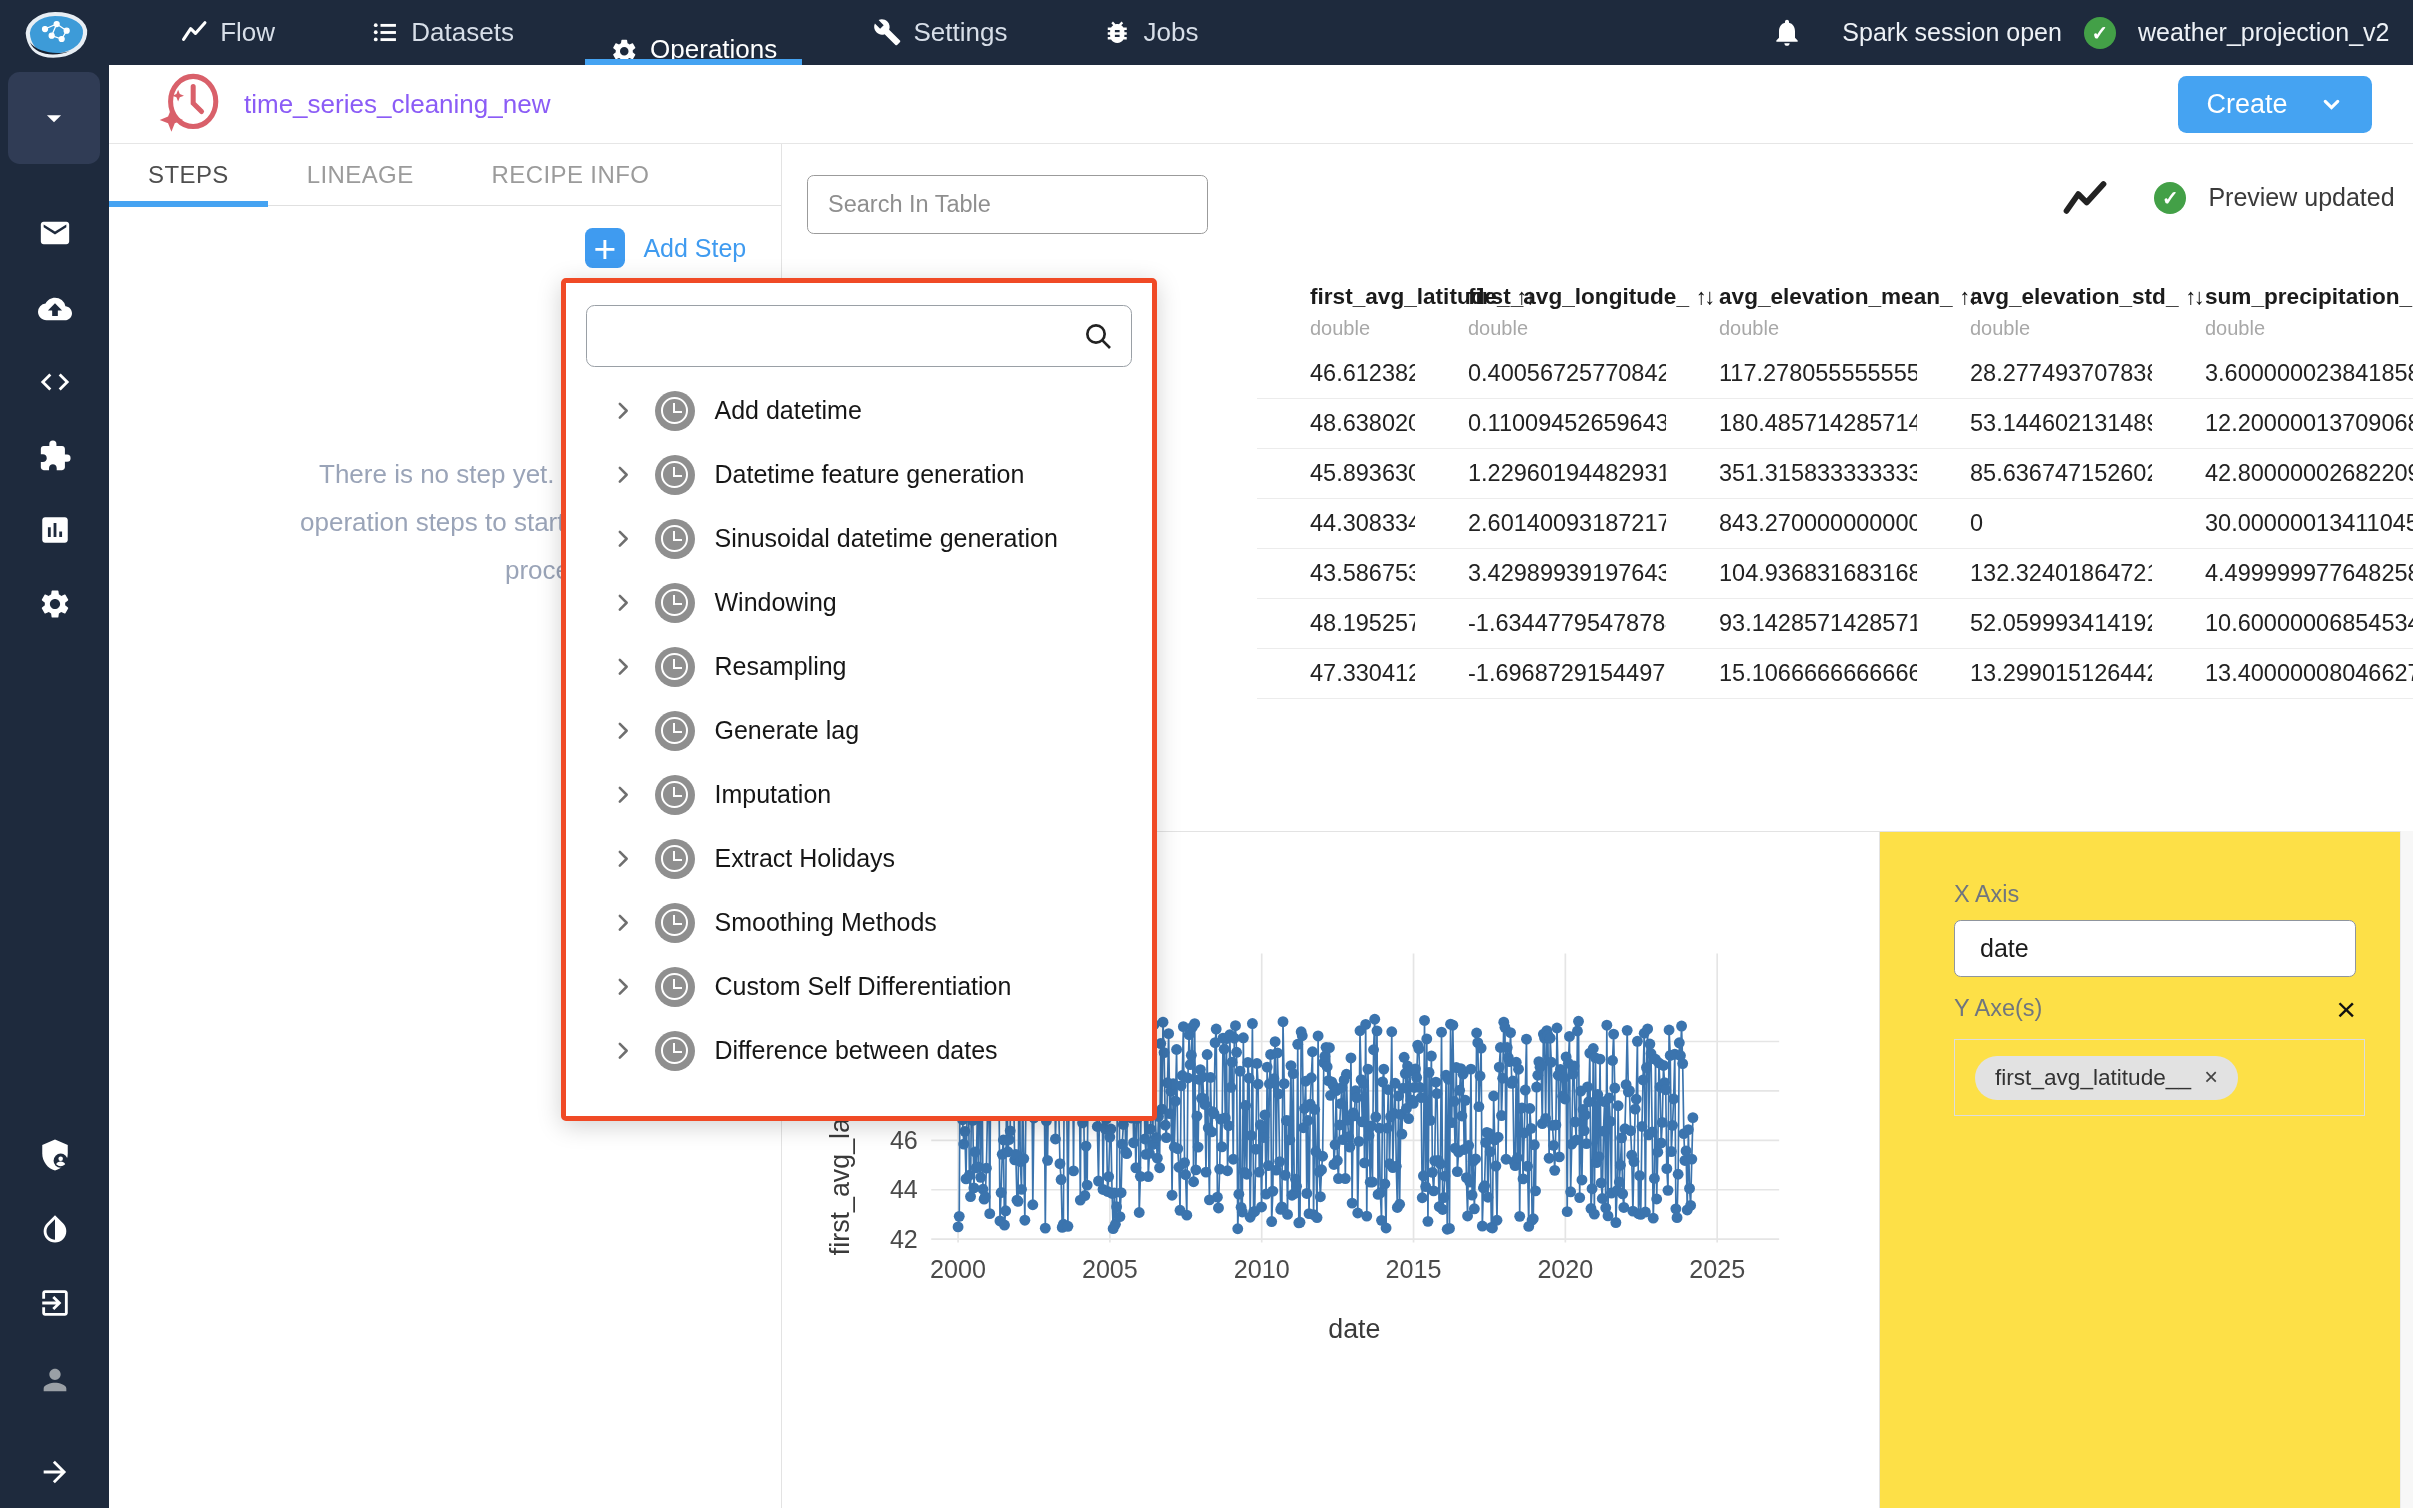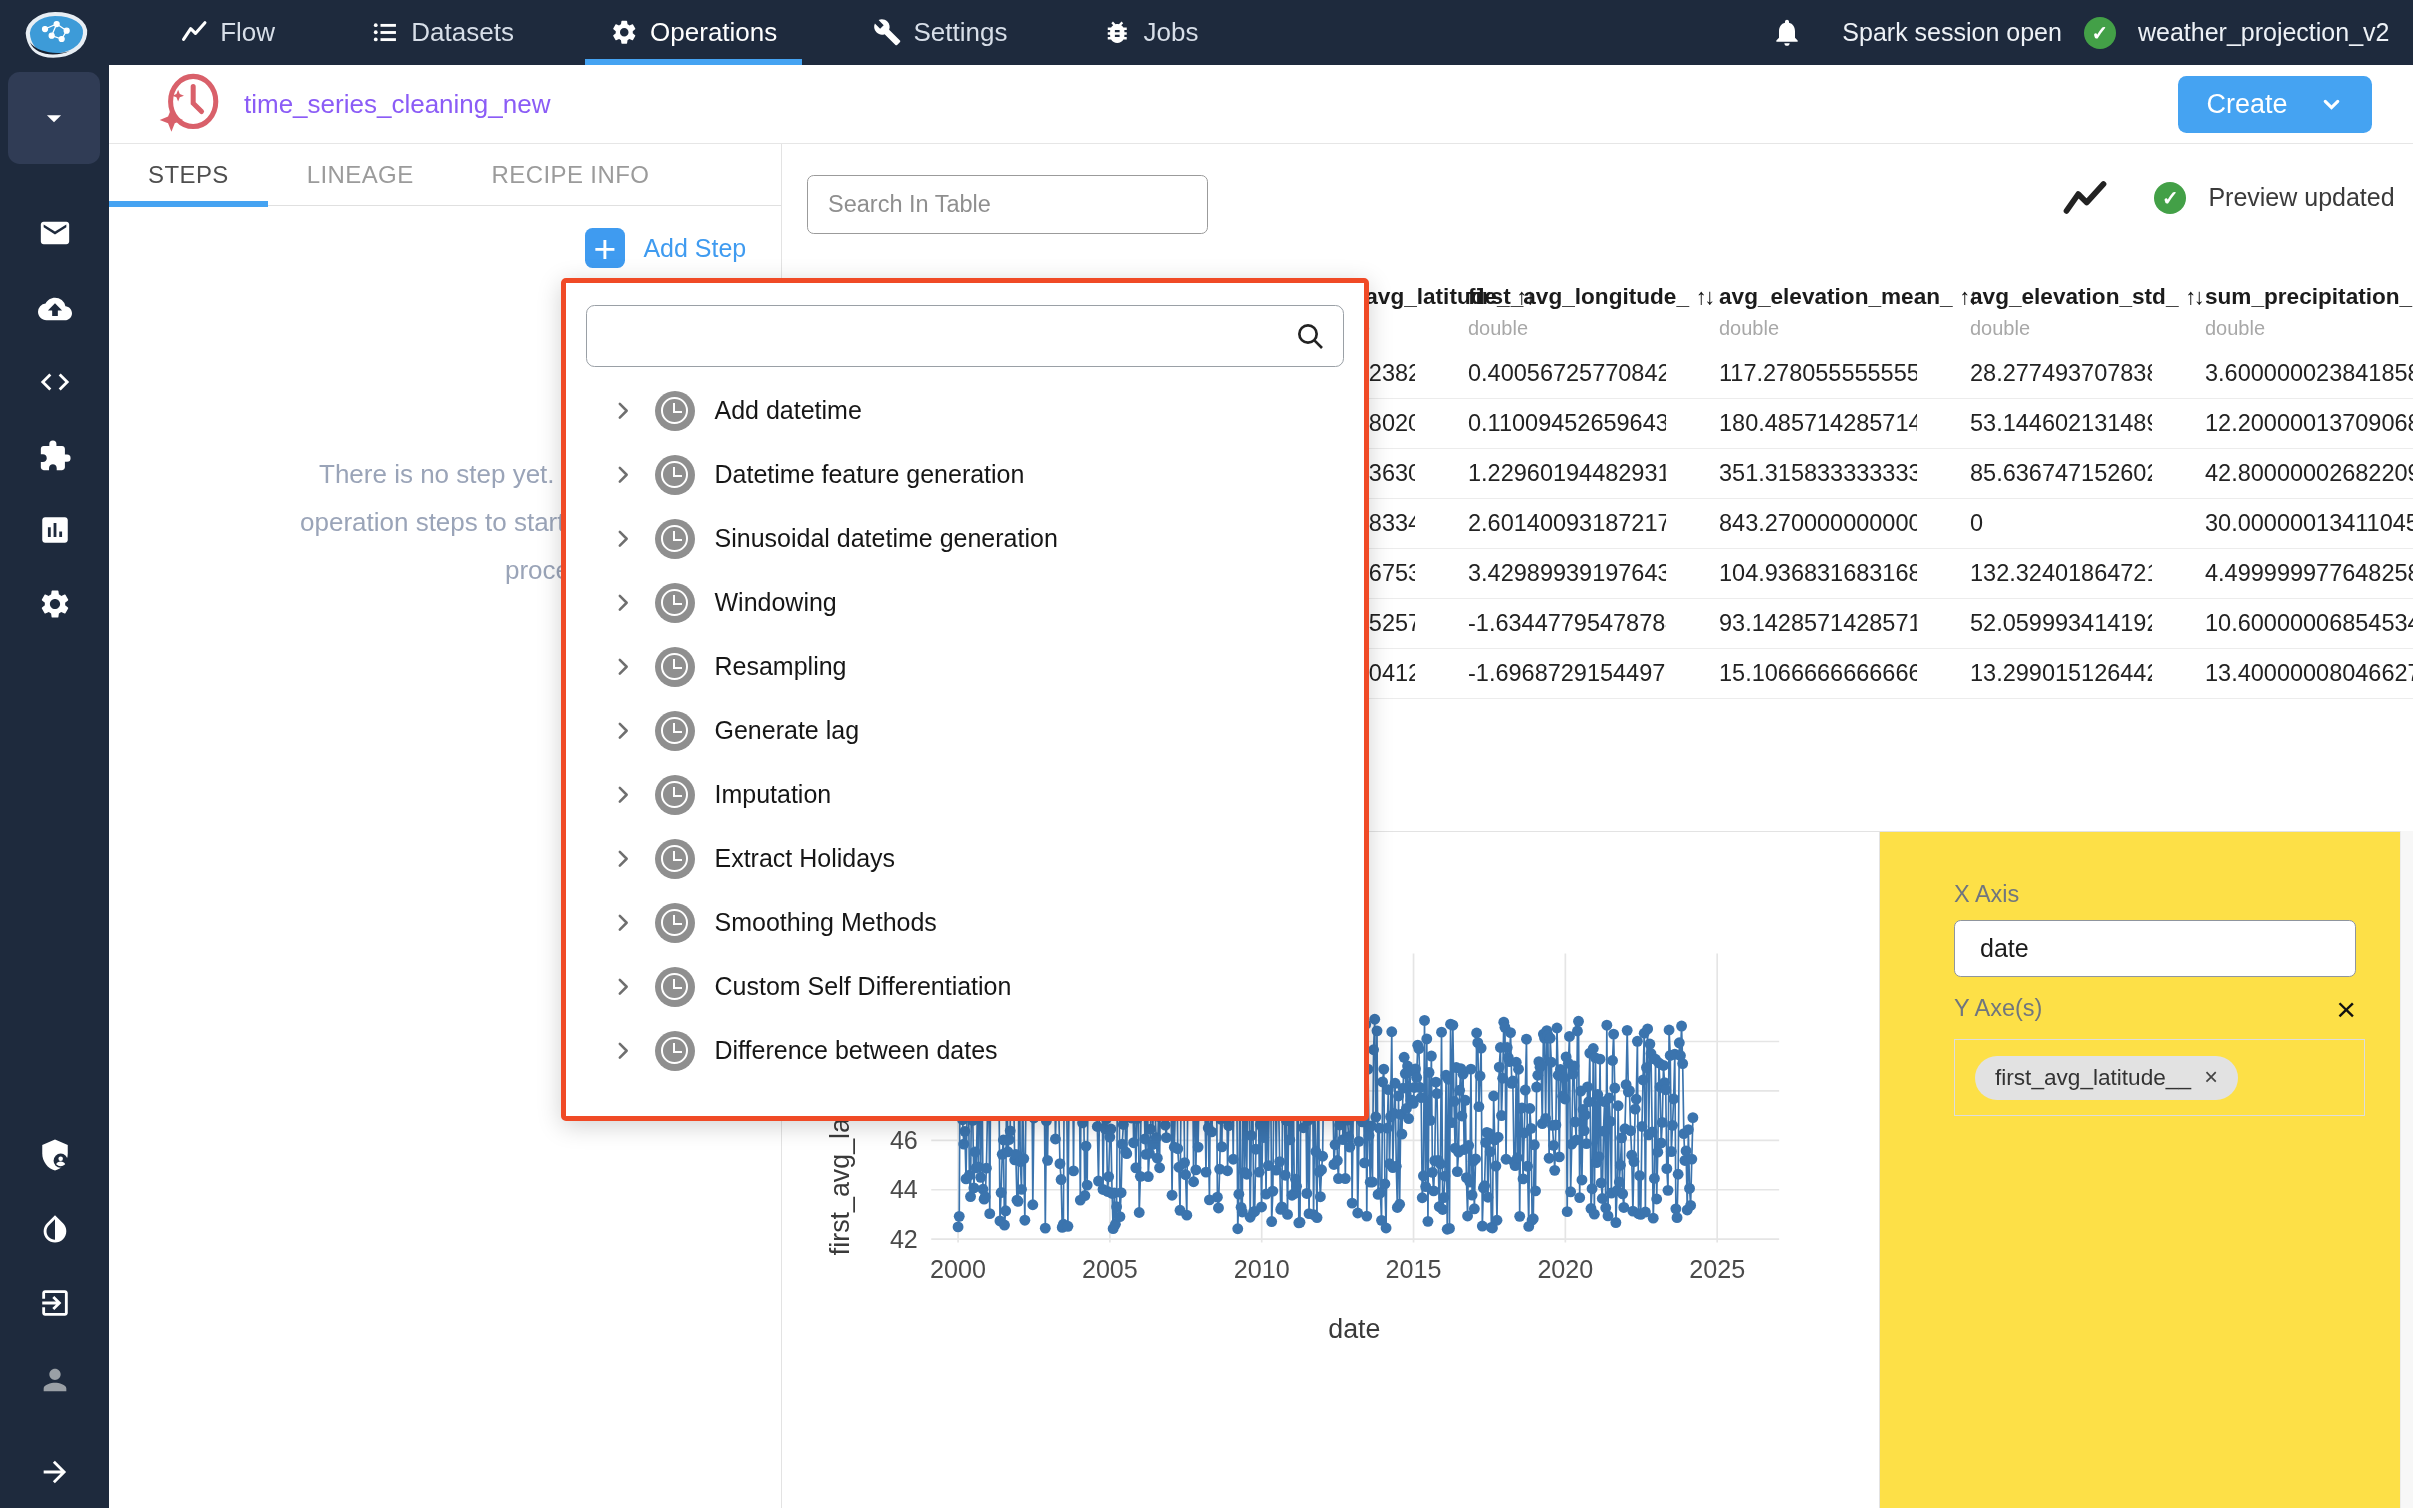--- a/index.html
+++ b/index.html
@@ -16,21 +16,21 @@
   .logo{position:absolute;left:20px;top:6.7px;width:70px;height:54px;}
   .side-hi{position:absolute;left:8.4px;top:72px;width:92px;height:92px;background:var(--navy-hi);border-radius:11.7px;display:flex;align-items:center;justify-content:center;}
   .side-ic{position:absolute;left:0;width:109px;display:flex;justify-content:center;}
   .side-ic svg{width:34px;height:34px;}
 
   
   .topbar{position:absolute;left:109px;top:0;right:0;height:65px;background:var(--navy);display:flex;align-items:center;z-index:20;}
   .nav{display:flex;align-items:center;margin-left:46px;height:100%;}
   .nav-item{position:relative;height:100%;display:flex;align-items:center;gap:11.7px;padding:0 25px;margin-right:46px;color:#d7dee8;font-size:26px;cursor:pointer;}
   .nav-item svg{width:28.5px;height:28.5px;}
-  .nav-item.active{color:#fff;}
+  .nav-item.active{color:#fff;align-items:flex-end;}
   .nav-item.active::after{content:"";position:absolute;left:0;right:0;bottom:0;height:5.9px;background:var(--blue);}
   .top-right{margin-left:auto;display:flex;align-items:center;gap:22px;padding-right:23.5px;color:#eef2f7;font-size:25px;}
   .check{width:32px;height:32px;border-radius:50%;background:var(--green);color:#fff;display:inline-flex;align-items:center;justify-content:center;font-size:20px;flex:none;}
   .check::after{content:"✓";font-weight:bold;}
 
   
   .hdr{position:absolute;left:109px;top:65px;right:0;height:79px;background:#fff;border-bottom:1.7px solid #e6e6e6;display:flex;align-items:center;z-index:5;}
   .hdr-title{font-size:26px;color:#8b5cf6;margin-left:19px;}
   .btn-create{margin-left:auto;margin-right:41px;width:194px;height:57px;background:var(--blue);border:none;border-radius:8.4px;color:#fff;font-size:27px;display:flex;align-items:center;justify-content:space-between;padding:0 28.5px;cursor:pointer;}
   .btn-create svg{width:25px;height:25px;}
@@ -70,21 +70,21 @@
   .ctrl-label{font-size:23.5px;color:#70767e;}
   .xaxis-input{margin-top:11.7px;width:402px;height:57px;border:1.7px solid #8f959d;border-radius:6.7px;font-size:25px;color:#1b1b1b;padding:0 25px;outline:none;background:#fff;}
   .yaxes-row{margin-top:15px;display:flex;align-items:center;justify-content:space-between;width:402px;}
   .close-x{font-size:34px;color:#111;cursor:pointer;line-height:1;}
   .chipbox{margin-top:13.4px;width:411px;height:77px;border:1.7px solid #ddd;display:flex;align-items:center;padding-left:20px;}
   .chip{background:#e2e2e2;border-radius:23.5px;height:44px;display:flex;align-items:center;gap:13.4px;padding:0 20px;font-size:22.6px;color:#333;}
   .chip .x{font-size:23.5px;color:#444;cursor:pointer;}
   .scroll-strip{position:absolute;right:0;top:831px;width:13.4px;bottom:0;background:#f7f7f7;border-left:1.7px solid #ececec;}
 
   
-  .dropdown{position:absolute;left:561px;top:278px;width:808px;height:843px;background:#fff;border:5.9px solid var(--red);border-radius:5px;z-index:50;box-shadow:0 5px 25px rgba(0,0,0,.18);padding:22px 20px 0 20px;}
+  .dropdown{position:absolute;left:561px;top:278px;width:596px;height:843px;background:#fff;border:5.9px solid var(--red);border-radius:5px;z-index:50;box-shadow:0 5px 25px rgba(0,0,0,.18);padding:22px 20px 0 20px;}
   .dd-search{position:relative;width:100%;height:62px;}
   .dd-search input{width:100%;height:100%;border:1.7px solid #9aa0a6;border-radius:8.4px;font-size:23.5px;padding:0 59px 0 20px;outline:none;}
   .dd-search svg{position:absolute;right:18.4px;top:15px;width:32px;height:32px;}
   .dd-list{margin-top:11.7px;list-style:none;}
   .dd-item{height:64px;display:flex;align-items:center;gap:20px;padding-left:25px;cursor:pointer;}
   .dd-item svg.chev{width:23.5px;height:23.5px;flex:none;}
   .clockic{width:40px;height:40px;border-radius:50%;background:#8f8f8f;position:relative;flex:none;}
   .clockic::before{content:"";position:absolute;inset:6.7px;border:2.5px solid #fff;border-radius:50%;}
   .clockic::after{content:"";position:absolute;left:18.4px;top:12.6px;width:7.5px;height:7.5px;border-left:2.5px solid #fff;border-bottom:2.5px solid #fff;}
   .dd-item .lbl{font-size:25px;color:#161616;white-space:nowrap;}

